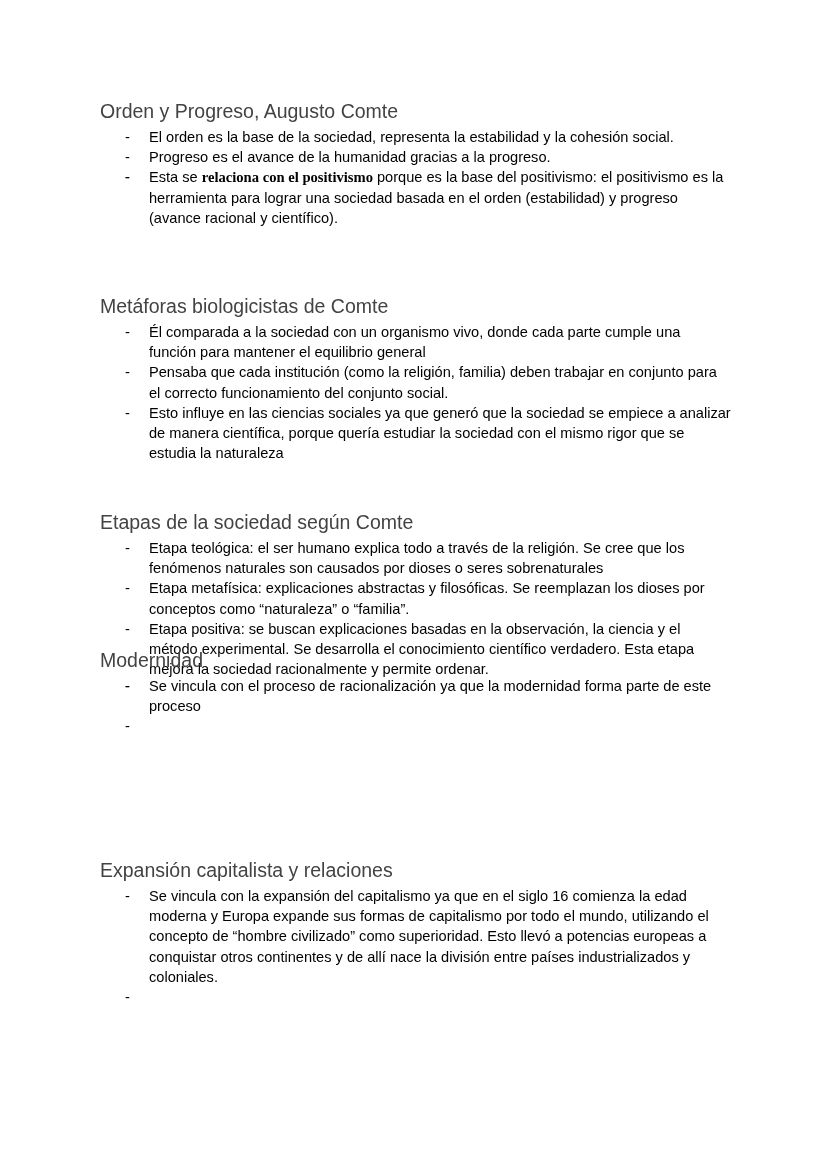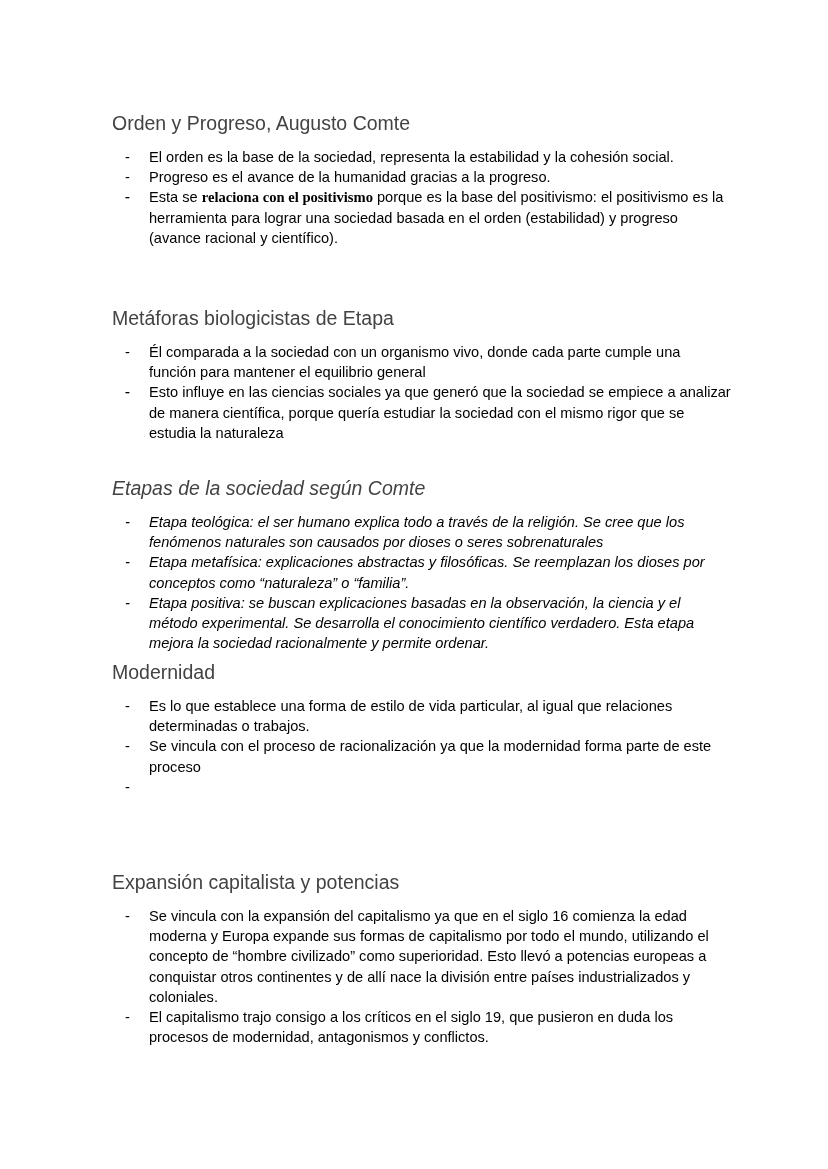--- a/index.html
+++ b/index.html
@@ -4,21 +4,21 @@
   <style>
     html, body { margin: 0; padding: 0; background: #ffffff; }
     body { width: 828px; height: 1169px; position: relative; overflow: hidden; }
     .page { position: absolute; left: 0; top: 0; width: 828px; height: 1169px; background: #fff; }
     .section { position: absolute; left: 100px; width: 640px; }
     .heading {
       font-family: "Liberation Sans", sans-serif;
       font-size: 19.5px;
       color: #434343;
       font-weight: normal;
-      margin: 12px;
+      margin: 0;
       line-height: 24px;
       height: 24px;
     }
     ul.items { list-style: none; margin: 4px 0 0 0; padding: 0; }
     li.item {
       position: relative;
       font-family: "Liberation Sans", sans-serif;
       font-size: 14.6px;
       color: #000;
       line-height: 20.2px;
@@ -37,47 +37,47 @@
     <h2 class="heading">Orden y Progreso, Augusto Comte</h2>
     <ul class="items">
       <li class="item"><span class="dash">-</span><span>El orden es la base de la sociedad, representa la estabilidad y la cohesión social.</span></li>
       <li class="item"><span class="dash">-</span><span>Progreso es el avance de la humanidad gracias a la progreso.</span></li>
       <li class="item"><span class="dash">-</span></li>
       <li class="item"><span class="dash">-</span><span>Esta se </span><b>relaciona con el positivismo</b><span> porque es la base del positivismo: el positivismo es la herramienta para lograr una sociedad basada en el orden (estabilidad) y progreso (avance racional y científico).</span></li>
     </ul>
   </div>
 
   <div class="section" style="top:294px;">
-    <h2 class="heading">Metáforas biologicistas de Etapa</h2>
+    <h2 class="heading">Metáforas biologicistas de Comte</h2>
     <ul class="items">
       <li class="item"><span class="dash">-</span><span>Él comparada a la sociedad con un organismo vivo, donde cada parte cumple una función para mantener el equilibrio general</span></li>
-      <li class="item"><span class="dash">-</span></li>
+      <li class="item"><span class="dash">-</span><span>Pensaba que cada institución (como la religión, familia) deben trabajar en conjunto para el correcto funcionamiento del conjunto social.</span></li>
       <li class="item"><span class="dash">-</span><span>Esto influye en las ciencias sociales ya que generó que la sociedad se empiece a analizar de manera científica, porque quería estudiar la sociedad con el mismo rigor que se estudia la naturaleza</span></li>
     </ul>
   </div>
 
-  <div class="section" style="top:464px;font-style:italic;">
+  <div class="section" style="top:510px;">
     <h2 class="heading">Etapas de la sociedad según Comte</h2>
     <ul class="items">
       <li class="item"><span class="dash">-</span><span>Etapa teológica: el ser humano explica todo a través de la religión. Se cree que los fenómenos naturales son causados por dioses o seres sobrenaturales</span></li>
       <li class="item"><span class="dash">-</span><span>Etapa metafísica: explicaciones abstractas y filosóficas. Se reemplazan los dioses por conceptos como “naturaleza” o  “familia”.</span></li>
       <li class="item"><span class="dash">-</span><span>Etapa positiva: se buscan explicaciones basadas en la observación, la ciencia y el método experimental. Se desarrolla el conocimiento científico verdadero. Esta etapa mejora la sociedad racionalmente y permite ordenar.</span></li>
     </ul>
   </div>
 
   <div class="section" style="top:648px;">
     <h2 class="heading">Modernidad</h2>
     <ul class="items">
-      <li class="item"><span class="dash">-</span><span>Es lo que establece una forma de estilo de vida particular, al igual que relaciones determinadas o trabajos.</span></li>
+      <li class="item"><span class="dash">-</span></li>
       <li class="item"><span class="dash">-</span><span>Se vincula con el proceso de racionalización ya que la modernidad forma parte de este proceso</span></li>
       <li class="item"><span class="dash">-</span></li>
     </ul>
   </div>
 
   <div class="section" style="top:858px;">
-    <h2 class="heading">Expansión capitalista y potencias</h2>
+    <h2 class="heading">Expansión capitalista y relaciones</h2>
     <ul class="items">
       <li class="item"><span class="dash">-</span><span>Se vincula con la expansión del capitalismo ya que en el siglo 16 comienza la edad moderna y Europa expande sus formas de capitalismo por todo el mundo, utilizando el concepto de “hombre civilizado” como superioridad. Esto llevó a potencias europeas a conquistar otros continentes y de allí nace la división entre países industrializados y coloniales.</span></li>
-      <li class="item"><span class="dash">-</span><span>El capitalismo trajo consigo a los críticos en el siglo 19, que pusieron en duda los procesos de modernidad, antagonismos y conflictos.</span></li>
+      <li class="item"><span class="dash">-</span></li>
     </ul>
   </div>
 
 </div>
 
 </body></html>

